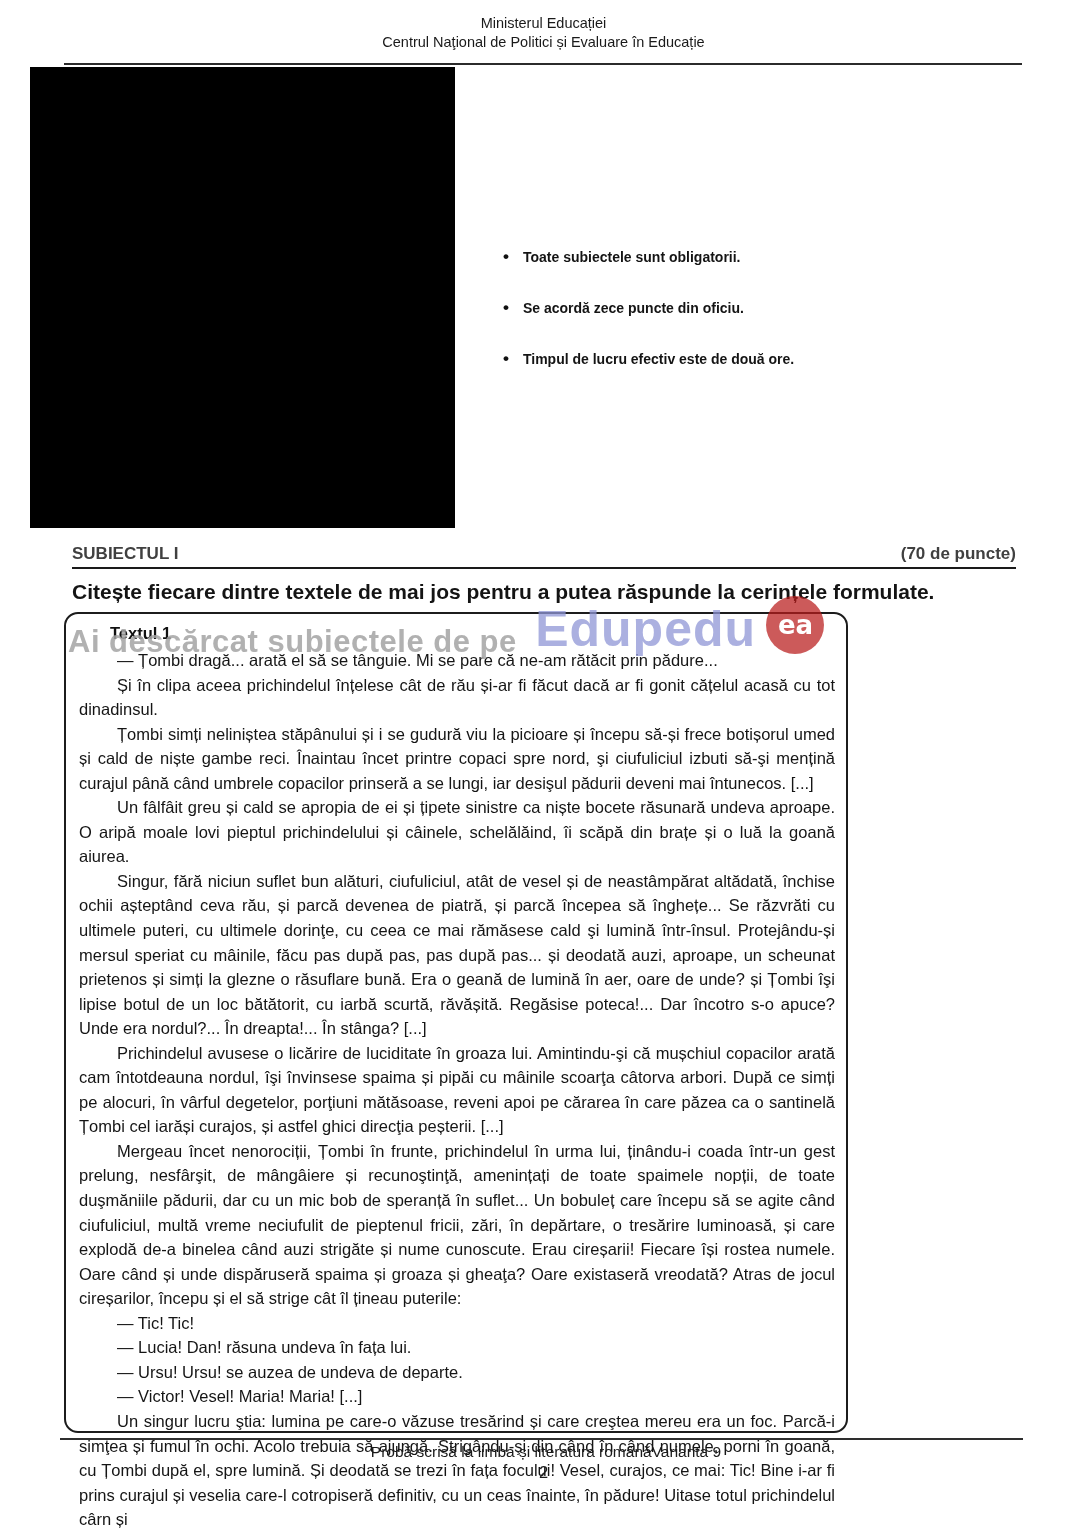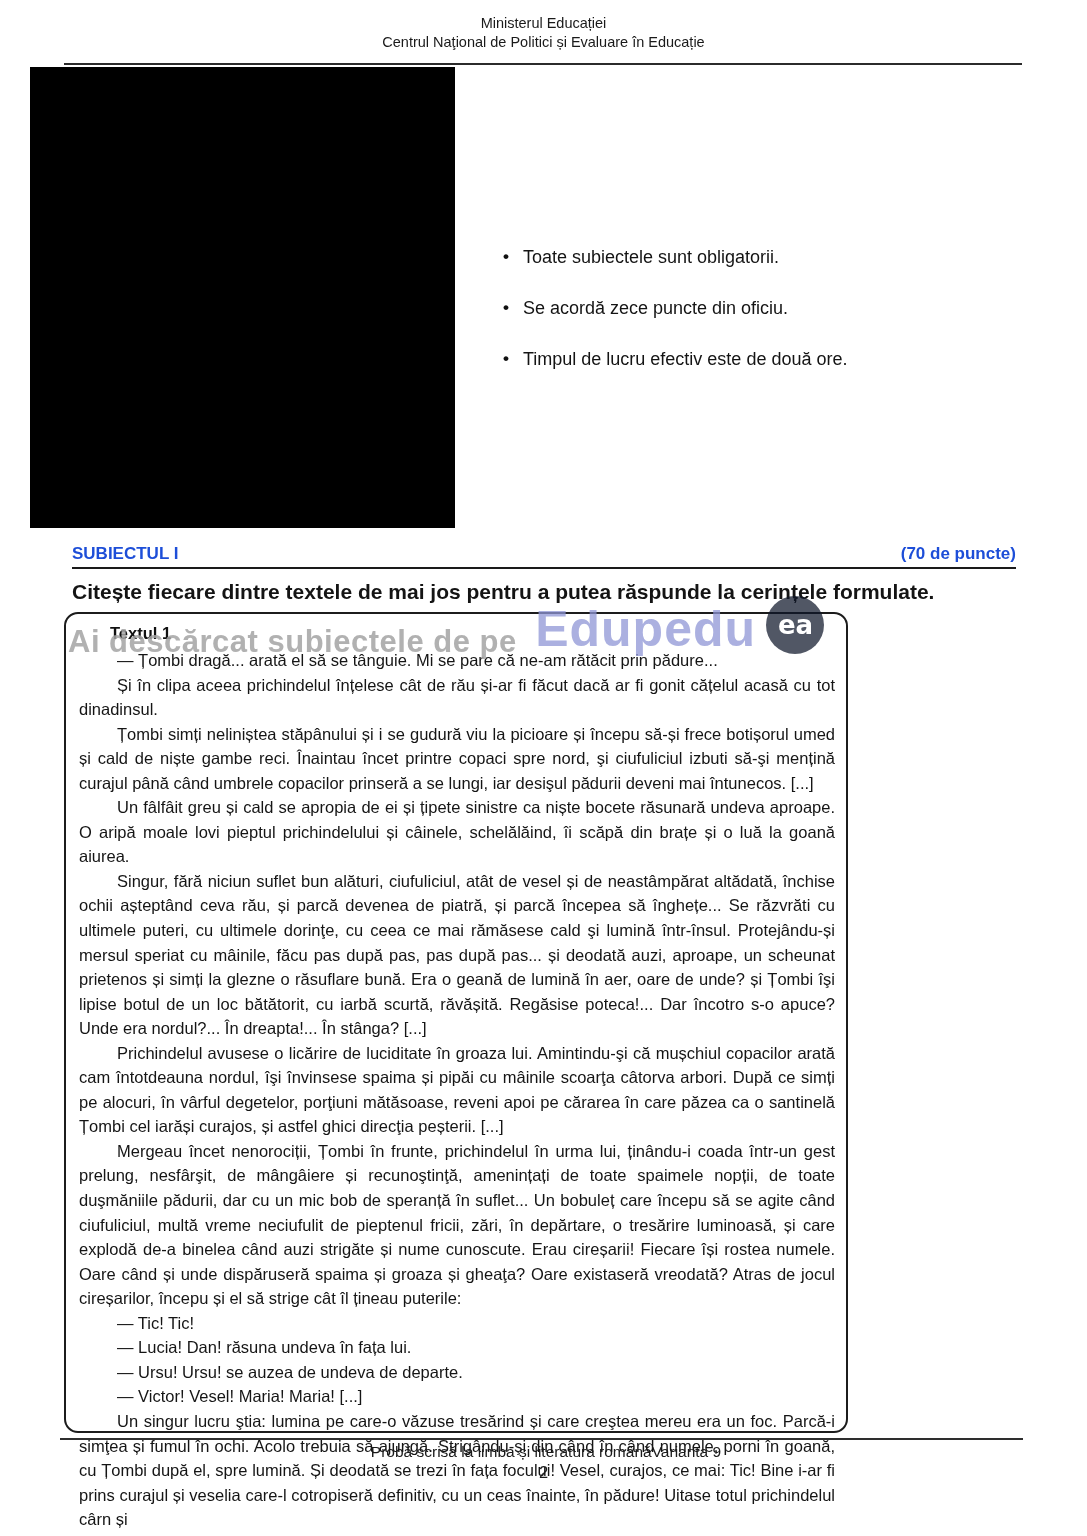--- a/index.html
+++ b/index.html
@@ -13,26 +13,26 @@
             font-size:14.5px; line-height:19px; color:#1a1a1a; }
   .header-rule { position:absolute; top:63px; left:64px; width:958px;
                  border-top:2px solid #2b2b2b; }
   
   .redacted { position:absolute; left:30px; top:67px; width:425px; height:461px;
               background:#000; }
   
   .bullets { position:absolute; left:503px; top:246px; width:520px; }
   .bullet-row { display:flex; align-items:flex-start; margin-bottom:29px; }
   .bullet-dot { font-size:17px; font-weight:bold; margin-right:14px; line-height:22px; }
-  .bullet-text { font-size:18px; font-weight:normal; line-height:22px; color:#141414; }
+  .bullet-text { font-size:14px; font-weight:bold; line-height:22px; color:#141414; }
   
   .subject-row { position:absolute; left:72px; top:544px; width:944px;
                  display:flex; justify-content:space-between;
                  border-bottom:2.5px solid #1a1a1a; padding-bottom:3px; }
-  .subject-title, .subject-points { font-size:17px; font-weight:bold; color:#1d4ed8; }
+  .subject-title, .subject-points { font-size:17px; font-weight:bold; color:#404040; }
   .subject-intro { position:absolute; left:72px; top:580px; width:944px;
                    font-size:21px; font-weight:bold; color:#141414; }
   
   .watermark { position:absolute; left:68px; top:596px; z-index:5;
                white-space:nowrap; pointer-events:none; }
   .wm-gray { font-size:31px; font-weight:bold; letter-spacing:0.5px; opacity:0.85; }
   .wm-brand { font-size:50px; font-weight:bold; margin-left:14px; opacity:0.75;
               letter-spacing:1px; vertical-align:6px; }
   .wm-logo { display:inline-block; width:58px; height:58px; border-radius:50%;
              opacity:0.72; text-align:center; vertical-align:18px; margin-left:6px;
@@ -103,21 +103,21 @@
       <p>— Lucia! Dan! răsuna undeva în fața lui.</p>
       <p>— Ursu! Ursu! se auzea de undeva de departe.</p>
       <p>— Victor! Vesel! Maria! Maria! [...]</p>
       <p>Un singur lucru ştia: lumina pe care-o văzuse tresărind și care creştea mereu era un foc. Parcă-i simţea și fumul în ochi. Acolo trebuia să ajungă. Strigându-şi din când în când numele, porni în goană, cu Țombi după el, spre lumină. Și deodată se trezi în fața focului! Vesel, curajos, ce mai: Tic! Bine i-ar fi prins curajul și veselia care-l cotropiseră definitiv, cu un ceas înainte, în pădure! Uitase totul prichindelul cârn și</p>
     </div>
   </div>
 
   <div class="watermark">
     <span class="wm-gray" style="color: rgb(164, 164, 164);">Ai descărcat subiectele de pe</span>
     <span class="wm-brand" style="color: rgb(143, 150, 214);">Edupedu</span>
-    <span class="wm-logo" style="background: #0f172a;">ea</span>
+    <span class="wm-logo" style="background: #b91c1c;">ea</span>
   </div>
 
   <div class="footer-rule"></div>
   <div class="footer-row">
     <span>Probă scrisă la limba și literatura română</span>
     <span>Varianta 9</span>
   </div>
   <div class="page-number">2</div>
 
 </div>

